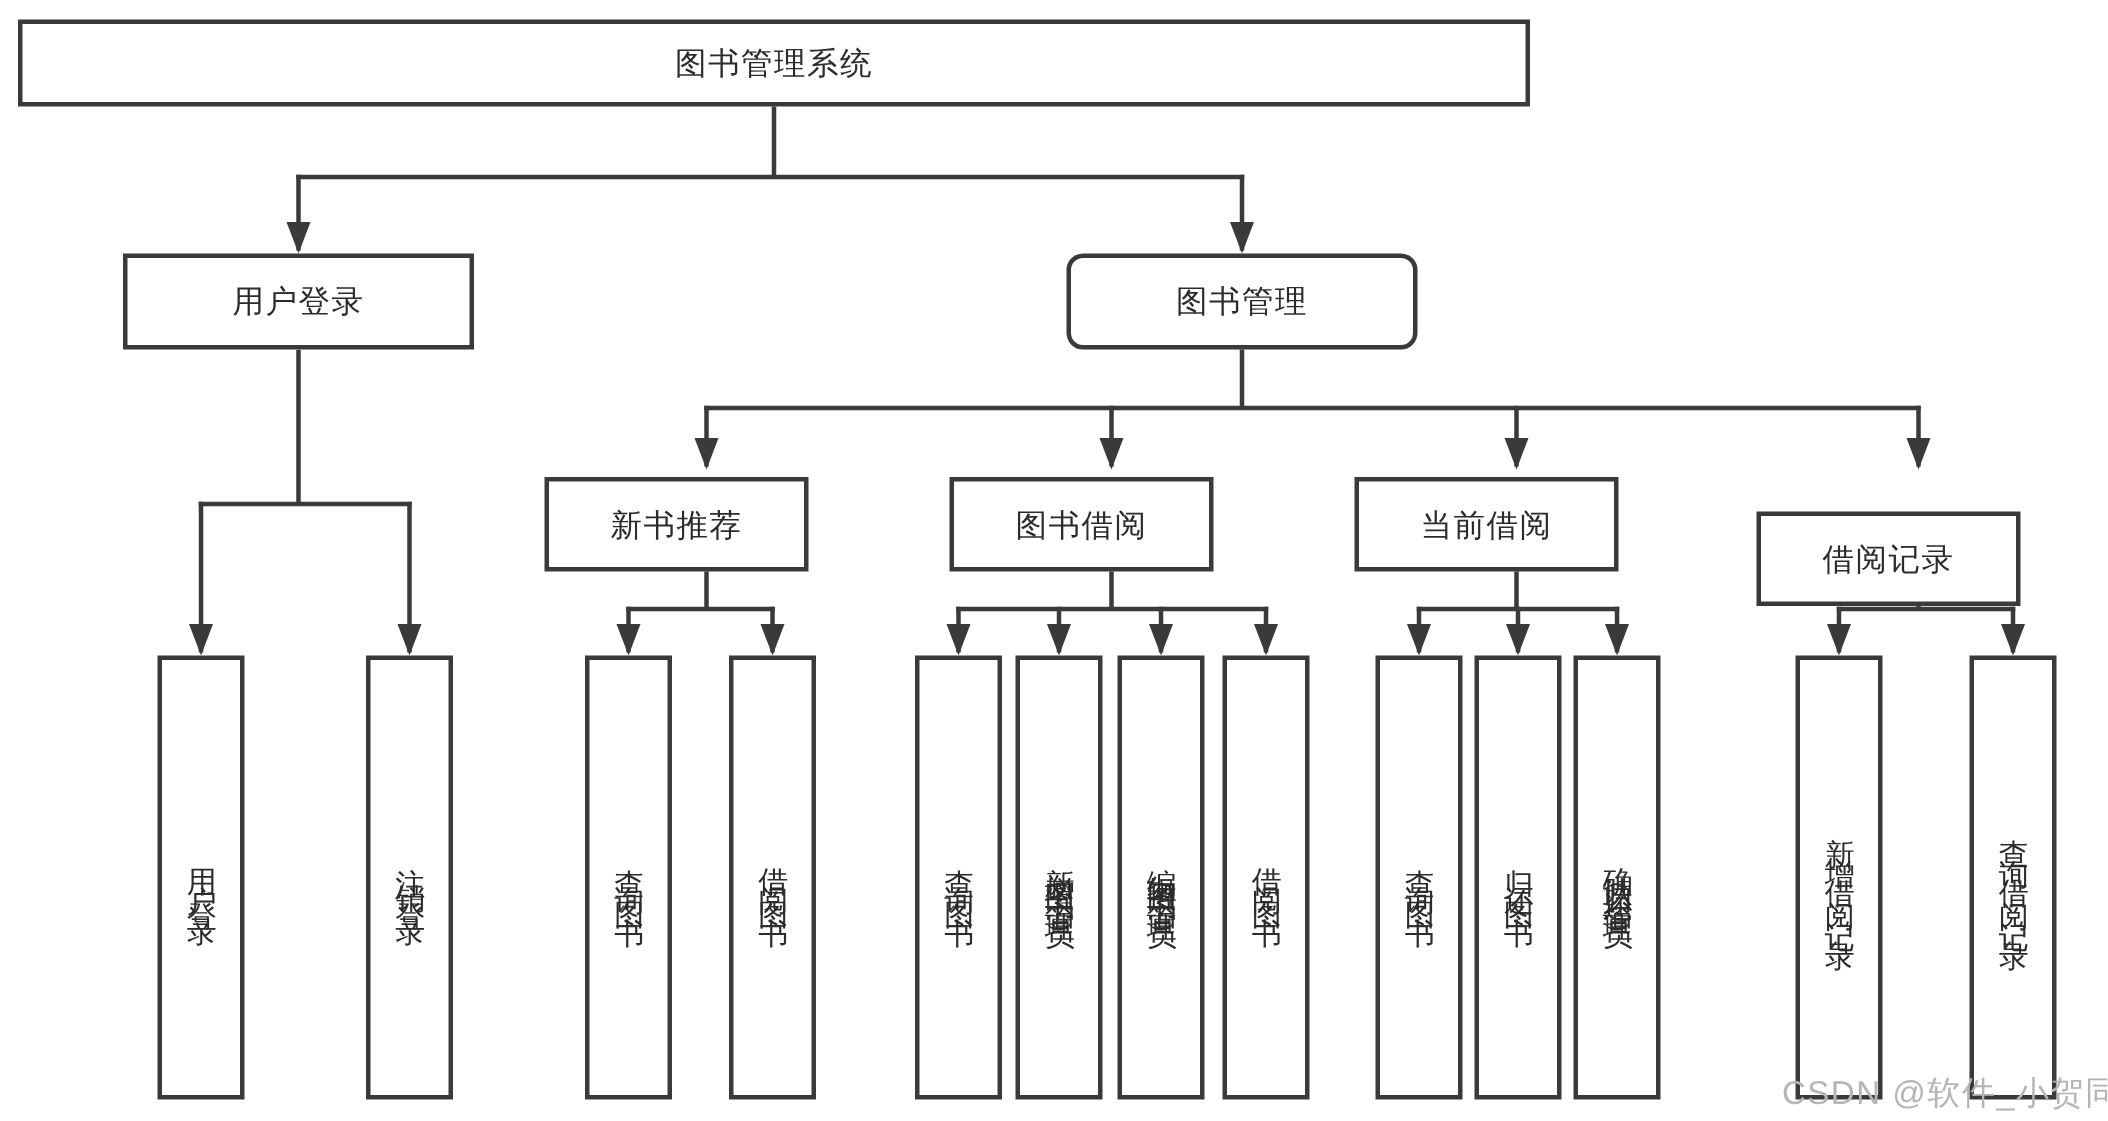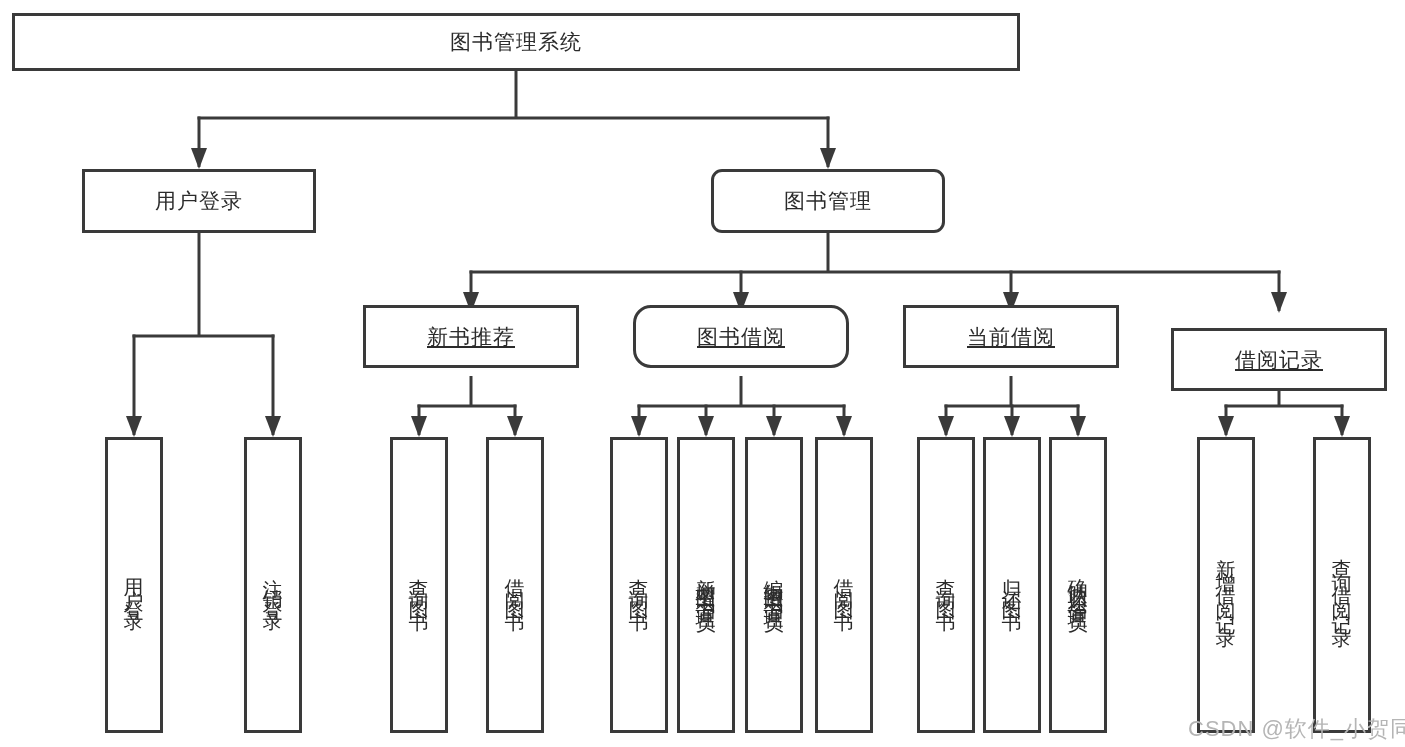--- a/index.html
+++ b/index.html
@@ -26,23 +26,23 @@
     justify-content: center;
     color: #2b2b2b;
     font-size: 21px;
     letter-spacing: 1px;
     z-index: 2;
   }
   .root  { left: 12px;  top: 13px;  width: 1008px; height: 58px; }
   .lvl2  { top: 169px; width: 234px; height: 64px; }
   .l2a   { left: 82px; }
   .l2b   { left: 711px; border-radius: 11px; }
-  .lvl3  { top: 305px; width: 216px; height: 63px; text-decoration: underline; }
+  .lvl3  { top: 318px; width: 176px; height: 63px; }
   .l3a   { left: 363px; }
-  .l3b   { left: 633px; border-radius: 18px; }
+  .l3b   { left: 633px; }
   .l3c   { left: 903px; }
   .l3d   { left: 1171px; margin-top: 23px; }
   .leaf  { top: 437px; width: 58px; height: 296px; }
   .lfa { left: 105px; }  .lfb { left: 244px; }
   .lfc { left: 390px; }  .lfd { left: 486px; }
   .lfe { left: 610px; }  .lff { left: 677px; }
   .lfg { left: 745px; }  .lfh { left: 815px; }
   .lfi { left: 917px; }  .lfj { left: 983px; }
   .lfk { left: 1049px; } .lfl { left: 1197px; }
   .lfm { left: 1313px; }

